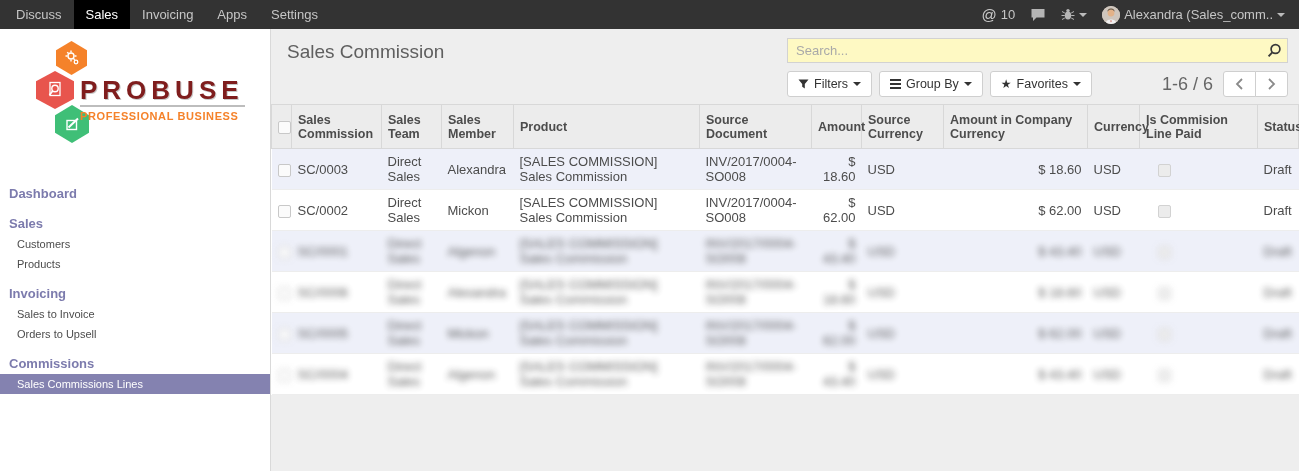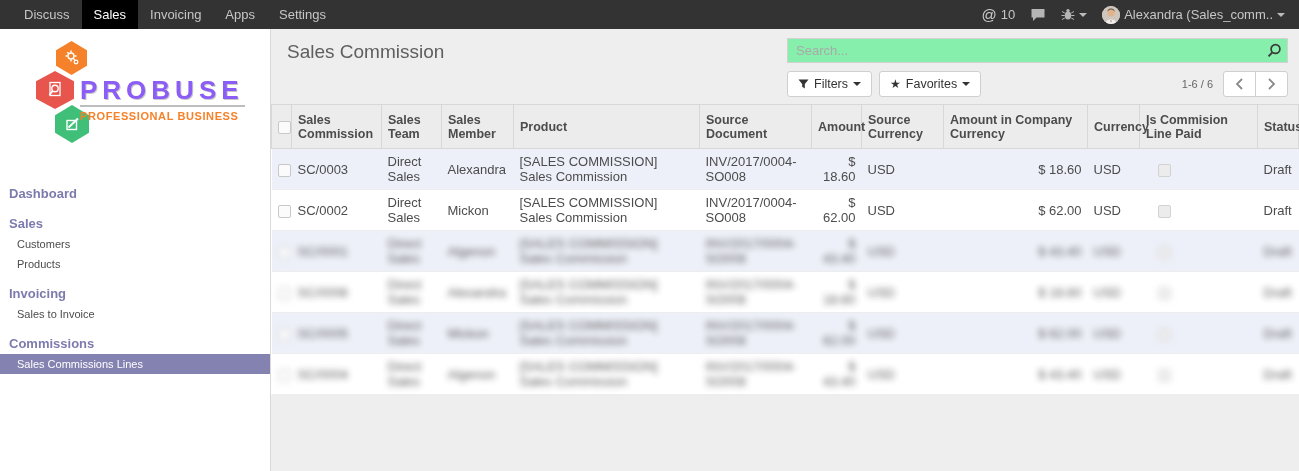--- a/index.html
+++ b/index.html
@@ -1,60 +1,60 @@
 <!DOCTYPE html>
 <html><head>
 <meta charset="utf-8">
 <style>
   * { box-sizing: border-box; margin: 0; padding: 0; }
   html, body { width: 1299px; height: 471px; overflow: hidden; }
   body { font-family: "Liberation Sans", sans-serif; background: #eeeeee; position: relative; }
 
   
-  .navbar { height: 29px; background: #333333; display: flex; align-items: center; padding-left: 12px; }
+  .navbar { height: 29px; background: #333333; display: flex; align-items: center; padding-left: 4px; }
   .nav-app { color: #c6c6c6; font-size: 13px; padding: 0 12px; line-height: 29px; cursor: pointer; }
   .nav-app.active { background: #000000; color: #ffffff; }
   .systray { margin-left: auto; display: flex; align-items: center; gap: 15px; padding-right: 14px; color: #c6c6c6; font-size: 13px; }
   .systray .tray-item { display: flex; align-items: center; gap: 4px; cursor: pointer; }
   .at-glyph { font-size: 15px; color: #cccccc; }
   .caret-dn { width: 0; height: 0; border-left: 4px solid transparent; border-right: 4px solid transparent; border-top: 4px solid #bbbbbb; display: inline-block; }
   .avatar { width: 18px; height: 18px; border-radius: 50%; overflow: hidden; background: #cfc6bd; flex: none; }
 
   
   .sidebar { position: absolute; left: 0; top: 29px; bottom: 0; width: 271px; background: #ffffff; border-right: 1px solid #d9d9d9; }
   .logo { position: relative; height: 130px; margin-top: 10px; }
   .hex { position: absolute; clip-path: polygon(50% 0, 100% 27%, 100% 73%, 50% 100%, 0 73%, 0 27%); display: flex; align-items: center; justify-content: center; }
   .hex-orange { left: 56px; top: 2px;  width: 31px; height: 34px; background: #f5822a; }
   .hex-red    { left: 36px; top: 32px; width: 38px; height: 38px; background: #e8554d; }
   .hex-green  { left: 55px; top: 66px; width: 34px; height: 38px; background: #3fbf77; }
   .logo-text { position: absolute; left: 80px; top: 38px; width: 165px; }
-  .brand { font-size: 26px; font-weight: bold; color: #8b5cf6; letter-spacing: 5px; text-shadow: 1px 1px 0 #c9c9c9; line-height: 26px; }
+  .brand { font-size: 26px; font-weight: bold; color: #7f1d1d; letter-spacing: 5px; text-shadow: 1px 1px 0 #c9c9c9; line-height: 26px; }
   .brand-rule { border: 0; border-top: 2px solid #bdbdbd; margin: 2px 0 3px 0; }
   .tagline { color: #f5822a; font-size: 11px; font-weight: bold; letter-spacing: 0.6px; white-space: nowrap; }
   .menu { margin-top: 14px; }
   .menu-heading { color: #7c7bad; font-weight: bold; font-size: 13px; padding: 3px 9px; margin-top: 9px; cursor: pointer; }
   .menu-heading:first-child { margin-top: 0; }
   .menu-item { font-size: 11px; color: #4c4c4c; padding: 4px 9px 4px 17px; cursor: pointer; }
   .menu-item.active { background: #8482b0; color: #ffffff; }
 
   
   .content { position: absolute; left: 271px; top: 29px; right: 0; bottom: 0; background: #eeeeee; }
   .control-panel { position: relative; height: 75px; }
   .page-title { position: absolute; left: 16px; top: 12px; font-size: 19px; color: #5f5f5f; }
   .search-wrap { position: absolute; left: 516px; right: 11px; top: 9px; height: 25px; }
-  .search-input { width: 100%; height: 25px; border: 1px solid #d2d2d2; background: #86efac; padding: 0 28px 0 8px; font-size: 13px; color: #444; font-family: "Liberation Sans", sans-serif; outline: none; }
+  .search-input { width: 100%; height: 25px; border: 1px solid #d2d2d2; background: #fef9c3; padding: 0 28px 0 8px; font-size: 13px; color: #444; font-family: "Liberation Sans", sans-serif; outline: none; }
   .search-input::placeholder { color: #a9a9a9; }
   .search-icon { position: absolute; right: 5px; top: 4px; cursor: pointer; }
   .button-row { position: absolute; left: 516px; right: 11px; top: 42px; height: 26px; display: flex; align-items: center; }
   .cp-btn { height: 26px; border: 1px solid #cfcfcf; background: #ffffff; border-radius: 3px; margin-right: 7px; padding: 0 10px; font-size: 12.5px; color: #333; display: flex; align-items: center; gap: 5px; cursor: pointer; }
   .cp-btn .star { color: #333; font-size: 12px; line-height: 1; }
   .gb-icon { display: inline-flex; flex-direction: column; gap: 2px; }
   .gb-icon i { width: 11px; height: 2px; background: #333; display: block; }
   .pager { margin-left: auto; display: flex; align-items: center; }
-  .pager-range { font-size: 11px; color: #666; margin-right: 10px; }
+  .pager-range { font-size: 18px; color: #666; margin-right: 10px; }
   .pager-btn { width: 33px; height: 26px; border: 1px solid #cfcfcf; background: #ffffff; display: flex; align-items: center; justify-content: center; cursor: pointer; }
   .pager-btn.prev { border-radius: 3px 0 0 3px; }
   .pager-btn.next { border-radius: 0 3px 3px 0; margin-left: -1px; }
 
   
   .list-table { width: 100%; border-collapse: collapse; table-layout: fixed; background: #ffffff; }
   .list-table thead th { background: #ececec; border: 1px solid #d8d8d8; font-size: 12.5px; font-weight: bold; color: #4c4c4c; text-align: left; padding: 6px 6px; vertical-align: middle; height: 44px; }
   .list-table th:nth-child(1)  { width: 20px; }
   .list-table th:nth-child(2)  { width: 90px; }
   .list-table th:nth-child(3)  { width: 60px; }
@@ -164,20 +164,21 @@
       <div class="tagline">PROFESSIONAL BUSINESS</div>
     </div>
   </div>
   <div class="menu">
       <div class="menu-heading">Dashboard</div>
       <div class="menu-heading">Sales</div>
       <div class="menu-item">Customers</div>
       <div class="menu-item">Products</div>
       <div class="menu-heading">Invoicing</div>
       <div class="menu-item">Sales to Invoice</div>
+      <div class="menu-item">Orders to Upsell</div>
       <div class="menu-heading">Commissions</div>
       <div class="menu-item active">Sales Commissions Lines</div>
     </div>
 </div>
 
 <div class="content">
   <div class="control-panel">
     <div class="page-title">Sales Commission</div>
     <div class="search-wrap">
       <input class="search-input" type="text" placeholder="Search..." style="">
@@ -187,20 +188,29 @@
           <line x1="6.3" y1="10.4" x2="2.6" y2="14.4" stroke="#3a3a3a" stroke-width="1.9"></line>
         </svg>
       </span>
     </div>
     <div class="button-row">
       <div class="cp-btn">
         <svg width="11" height="11" viewBox="0 0 11 11">
             <path d="M0.5 0.5h10L6.8 5v4.5L4.2 7.8V5z" fill="#333"></path>
           </svg>
         <span>Filters</span>
+        <span class="caret-dn" style="border-top-color:#333"></span>
+      </div>
+      <div class="cp-btn">
+        <span class="gb-icon">
+            <i></i>
+            <i></i>
+            <i></i>
+          </span>
+        <span>Group By</span>
         <span class="caret-dn" style="border-top-color:#333"></span>
       </div>
       <div class="cp-btn">
         <span class="star">★</span>
         <span>Favorites</span>
         <span class="caret-dn" style="border-top-color:#333"></span>
       </div>
       <div class="pager">
         <span class="pager-range">1-6 / 6</span>
         <span class="pager-btn prev">

